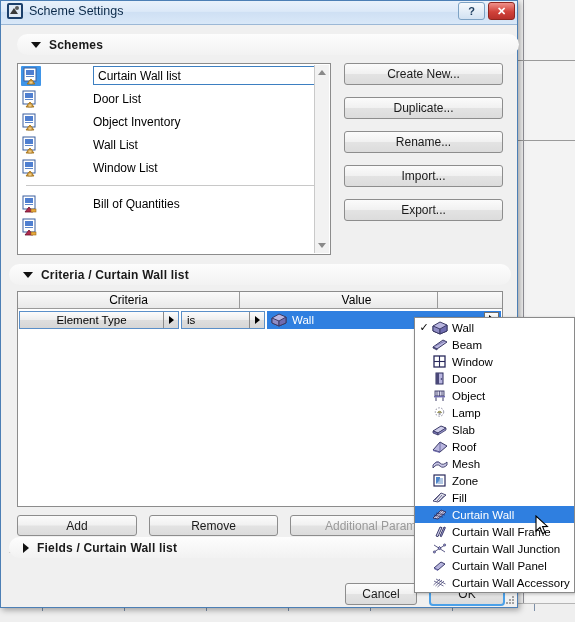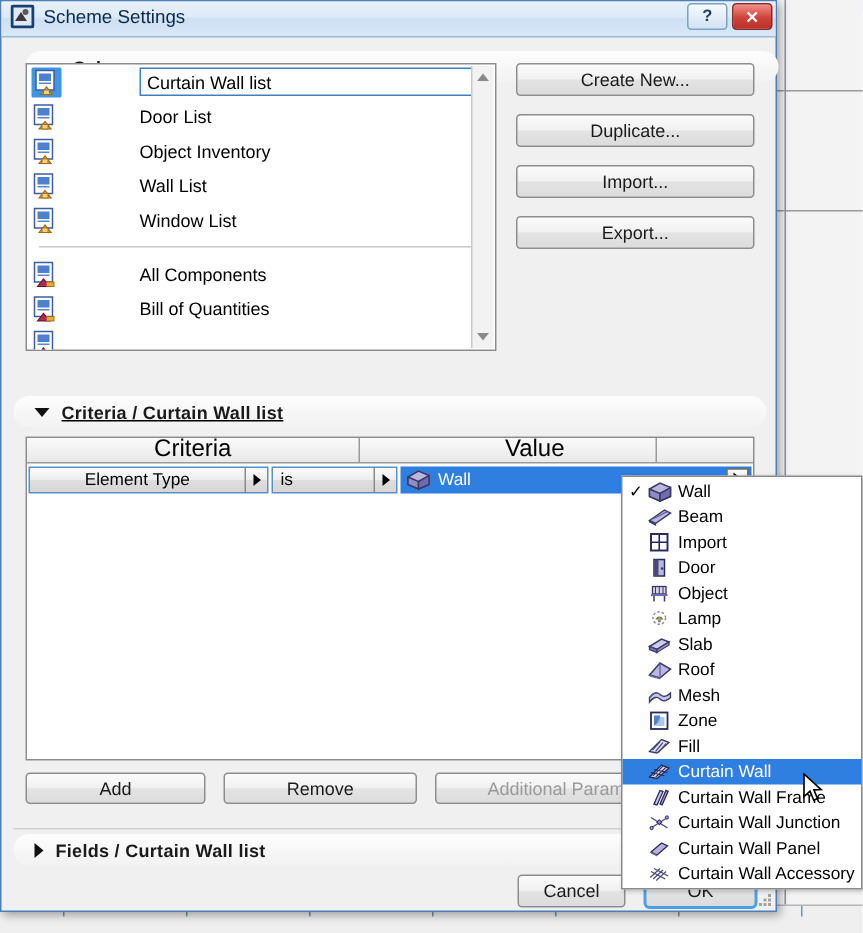--- a/index.html
+++ b/index.html
@@ -66,21 +66,21 @@
     box-sizing:border-box;
   }
   .tri{
     width:0;height:0;margin-right:8px;flex:0 0 auto;
   }
   .tri-down{border-left:5px solid transparent;border-right:5px solid transparent;border-top:6px solid #111;}
   .tri-right{border-top:5px solid transparent;border-bottom:5px solid transparent;border-left:6px solid #111;}
   .section-title{font-weight:bold;font-size:12px;color:#1a1a1a;letter-spacing:.2px;}
 
   
-  #schemes-body{position:absolute;left:0;top:31px;width:573px;height:215px;text-decoration:underline;}
+  #schemes-body{position:absolute;left:0;top:52px;width:573px;height:215px;text-decoration:underline;}
   #list-box{
     position:absolute;left:16px;top:10px;width:314px;height:192px;
     background:#ffffff;border:1px solid #8c8c8c;box-sizing:border-box;
     overflow:hidden;
   }
   .list-row{
     height:23px;display:flex;align-items:center;box-sizing:border-box;
     padding-left:3px;
   }
   .list-row .ico{width:18px;height:18px;flex:0 0 auto;margin-right:2px;position:relative;}
@@ -118,21 +118,21 @@
   #criteria-hd{position:absolute;left:0;top:263px;width:518px;}
   #criteria-body{position:absolute;left:0;top:290px;width:518px;}
   #crit-table{
     position:absolute;left:16px;top:0;width:486px;height:216px;
     background:#ffffff;border:1px solid #8c8c8c;box-sizing:border-box;
   }
   #crit-head{
     height:17px;display:flex;
     background:linear-gradient(to bottom,#fafafa,#e9e9e9);
     border-bottom:1px solid #9a9a9a;box-sizing:border-box;
-    font-size:16px;color:#000;gap:36px;
+    font-size:12px;color:#000;gap:36px;
   }
   #crit-head .c1{width:222px;border-right:1px solid #9a9a9a;display:flex;align-items:center;justify-content:center;box-sizing:border-box;}
   #crit-head .c2{flex:1;border-right:1px solid #9a9a9a;display:flex;align-items:center;justify-content:center;box-sizing:border-box;}
   #crit-head .c3{width:28px;}
   #crit-row{display:flex;height:20px;align-items:center;padding:1px 0 0 1px;box-sizing:border-box;}
   .combo{
     height:18px;border:1px solid #5a8fc8;box-sizing:border-box;
     background:linear-gradient(to bottom,#fcfcfc,#ededed 50%,#dedede 52%,#d6d6d6);
     display:flex;align-items:center;position:relative;
     font-size:11.5px;color:#000;
@@ -161,21 +161,21 @@
   }
 
   
   #crit-actions{position:absolute;left:16px;top:224px;width:486px;display:flex;gap:12px;}
   #crit-actions .btn{height:21px;}
   #btn-add{width:120px;}
   #btn-remove{width:129px;}
   #btn-addparam{width:198px;}
 
   
-  #fields-hd{position:absolute;left:0;top:555px;width:518px;}
+  #fields-hd{position:absolute;left:0;top:536px;width:518px;}
   #fields-divider{position:absolute;left:8px;top:551px;width:502px;height:1px;background:#d0d0d0;}
 
   
   #dlg-bottom{position:absolute;left:0;top:578px;width:518px;height:30px;}
   #btn-cancel{position:absolute;left:344px;top:4px;width:72px;height:22px;}
   #btn-ok{
     position:absolute;left:428px;top:3px;width:76px;height:24px;
     border:2px solid #4aa0e8;border-radius:4px;
     background:linear-gradient(to bottom,#fbfbfb 0%,#f1f1f1 48%,#e3e3e3 52%,#dcdcdc 100%);
     display:flex;align-items:center;justify-content:center;
@@ -305,30 +305,20 @@
           </div>
           <div class="sep"></div>
           <div class="list-row">
             <span class="ico"><svg viewBox="0 0 18 18" width="18" height="18">
                 <rect x="2" y="1" width="12" height="13" fill="#ffffff" stroke="#3b5f9e" stroke-width="1"></rect>
                 <rect x="4" y="3" width="8" height="5" fill="#4f7fd0"></rect>
                 <rect x="4" y="9" width="8" height="1" fill="#5d86c9"></rect>
                 <path d="M4 17 L8 12 L12 17 Z" fill="#b02c4e" stroke="#6d0f2b" stroke-width="0.8"></path>
                 <rect x="10" y="14" width="5" height="3" fill="#e8a83c" stroke="#9a6a14" stroke-width="0.6"></rect>
               </svg></span>
-            <span class="lbl">All Components</span>
-          </div>
-          <div class="list-row">
-            <span class="ico"><svg viewBox="0 0 18 18" width="18" height="18">
-                <rect x="2" y="1" width="12" height="13" fill="#ffffff" stroke="#3b5f9e" stroke-width="1"></rect>
-                <rect x="4" y="3" width="8" height="5" fill="#4f7fd0"></rect>
-                <rect x="4" y="9" width="8" height="1" fill="#5d86c9"></rect>
-                <path d="M4 17 L8 12 L12 17 Z" fill="#b02c4e" stroke="#6d0f2b" stroke-width="0.8"></path>
-                <rect x="10" y="14" width="5" height="3" fill="#e8a83c" stroke="#9a6a14" stroke-width="0.6"></rect>
-              </svg></span>
             <span class="lbl">Bill of Quantities</span>
           </div>
           <div class="list-row">
             <span class="ico"><svg viewBox="0 0 18 18" width="18" height="18">
                 <rect x="2" y="1" width="12" height="13" fill="#ffffff" stroke="#3b5f9e" stroke-width="1"></rect>
                 <rect x="4" y="3" width="8" height="5" fill="#4f7fd0"></rect>
                 <rect x="4" y="9" width="8" height="1" fill="#5d86c9"></rect>
                 <path d="M4 17 L8 12 L12 17 Z" fill="#b02c4e" stroke="#6d0f2b" stroke-width="0.8"></path>
                 <rect x="10" y="14" width="5" height="3" fill="#e8a83c" stroke="#9a6a14" stroke-width="0.6"></rect>
               </svg></span>
@@ -340,27 +330,28 @@
           </div>
         <div style="position:absolute;bottom:0;width:100%;" class="sb-arrow">
             <i class="sb-dn"></i>
           </div>
       </div>
     </div>
 
     <div id="scheme-buttons">
         <div class="btn">Create New...</div>
         <div class="btn">Duplicate...</div>
+        <div class="btn">Rename...</div>
         <div class="btn">Import...</div>
         <div class="btn">Export...</div>
       </div>
   </div>
 
   <div id="criteria-hd">
-    <div class="section-hd" style="width:502px;margin:0 8px;text-decoration:underline;">
+    <div class="section-hd" style="width:502px;margin:0 8px;">
       <span class="tri tri-down"></span>
       <span class="section-title">Criteria /  Curtain Wall list</span>
     </div>
   </div>
 
   <div id="criteria-body">
     <div id="crit-table">
       <div id="crit-head">
         <div class="c1">Criteria</div>
         <div class="c2">Value</div>
@@ -444,21 +435,21 @@
         </svg></span>
       <span class="mlbl">Beam</span>
     </div>
     <div class="mi">
       <span class="chk"></span>
       <span class="mico"><svg viewBox="0 0 17 15" width="17" height="15">
           <rect x="3" y="2" width="11" height="11" fill="#ffffff" stroke="#2a2a5c" stroke-width="1.3"></rect>
           <line x1="8.5" y1="2" x2="8.5" y2="13" stroke="#2a2a5c" stroke-width="1.1"></line>
           <line x1="3" y1="7.5" x2="14" y2="7.5" stroke="#2a2a5c" stroke-width="1.1"></line>
         </svg></span>
-      <span class="mlbl">Import</span>
+      <span class="mlbl">Window</span>
     </div>
     <div class="mi">
       <span class="chk"></span>
       <span class="mico"><svg viewBox="0 0 17 15" width="17" height="15">
           <rect x="5" y="2" width="7" height="11" fill="#b9b6e0" stroke="#2a2a5c" stroke-width="1"></rect>
           <rect x="5" y="2" width="3" height="11" fill="#4a4878"></rect>
           <circle cx="10.4" cy="8" r="0.8" fill="#2a2a5c"></circle>
         </svg></span>
       <span class="mlbl">Door</span>
     </div>

